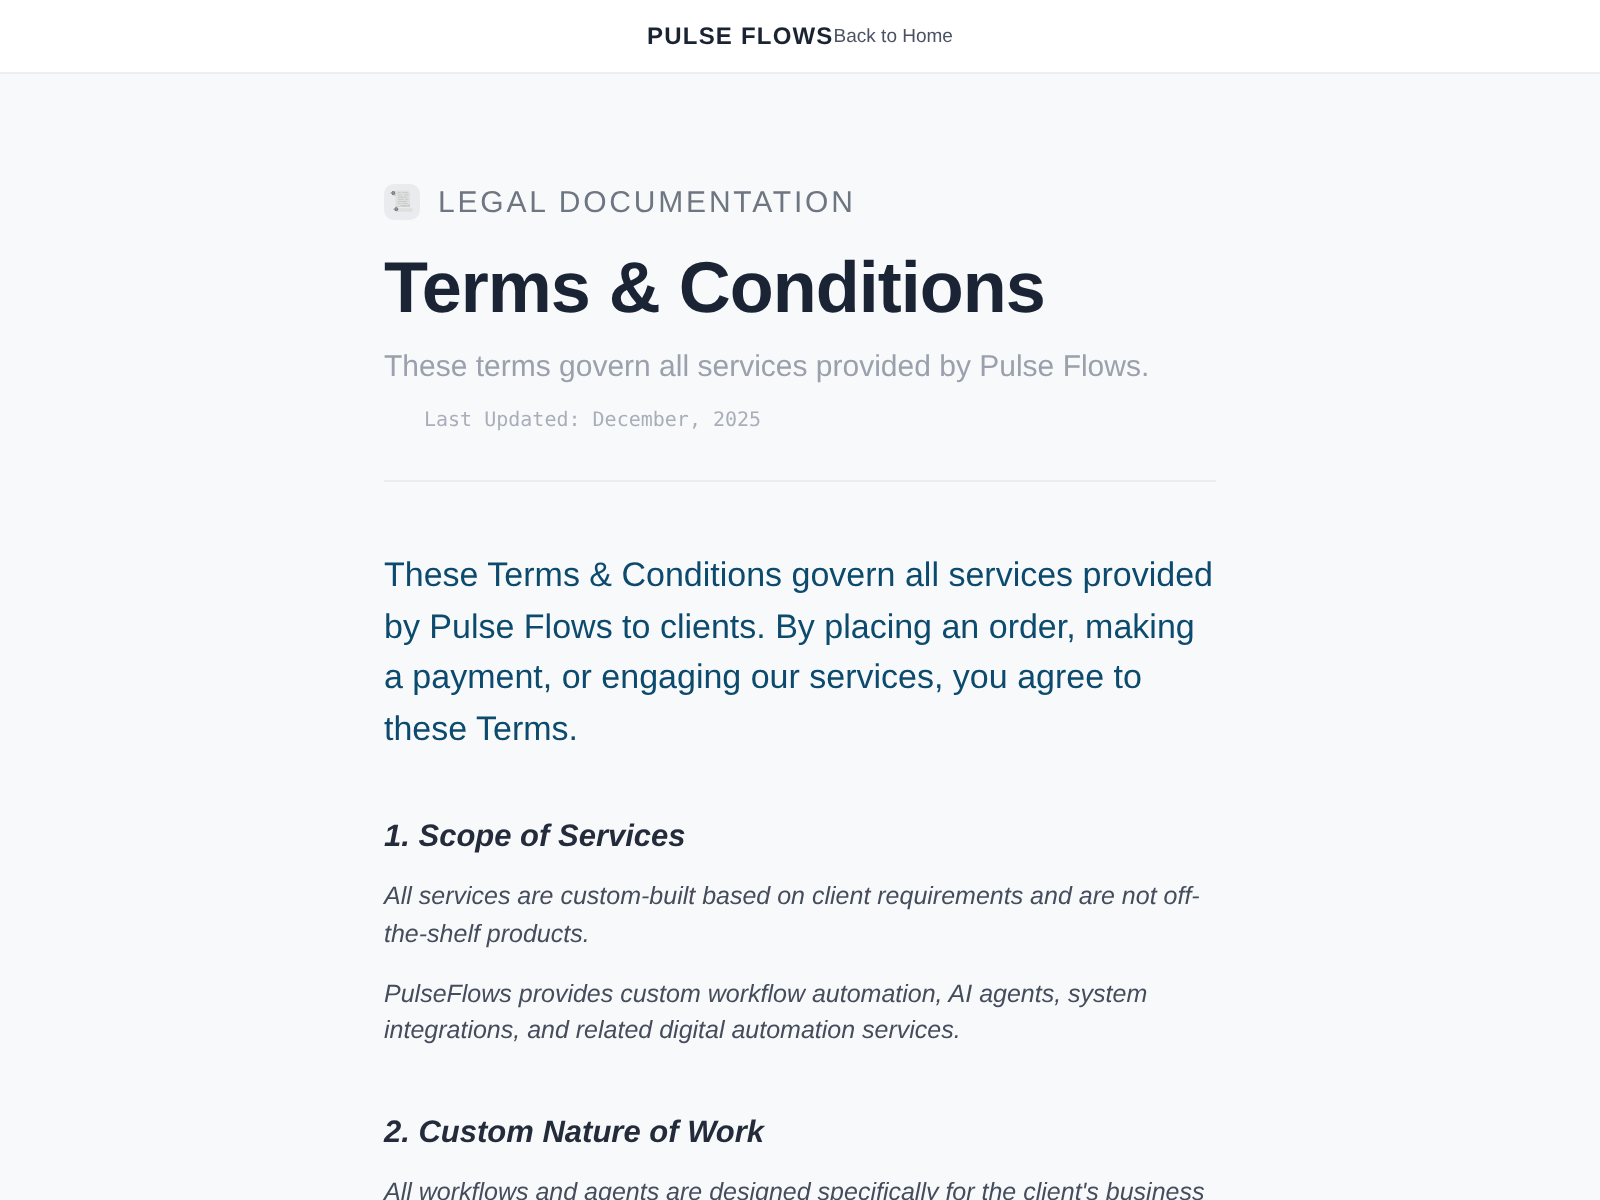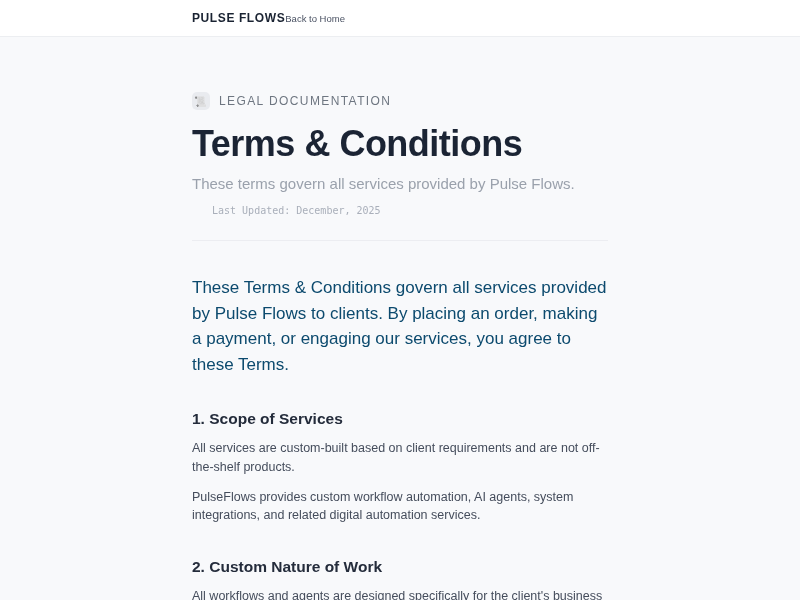--- a/index.html
+++ b/index.html
@@ -15,21 +15,21 @@
     background: #ffffff;
     border-bottom: 1px solid #eceef1;
     display: flex;
     align-items: center;
   }
   .header-inner {
     width: 416px;
     margin: 0 auto;
     display: flex;
     align-items: center;
-    justify-content: flex-start;
+    justify-content: center;
   }
   .logo {
     font-size: 12px;
     font-weight: 700;
     letter-spacing: 0.6px;
     color: #1a2332;
   }
   .back-link {
     font-size: 9.5px;
     color: #4a5263;
@@ -57,21 +57,21 @@
     align-items: center;
     justify-content: center;
   }
   .badge-icon-box span {
     font-size: 10px;
     filter: grayscale(1);
     opacity: 0.75;
     font-family: "DejaVu Sans", sans-serif;
   }
   .badge-label {
-    font-size: 12px;
+    font-size: 15px;
     font-weight: 500;
     letter-spacing: 1.4px;
     color: #6e7681;
   }
   
   .page-title {
     margin-top: 13px;
     font-size: 36px;
     font-weight: 700;
     letter-spacing: -0.5px;
@@ -94,21 +94,21 @@
     height: 1px;
     background: #ecedf1;
   }
   
   .intro {
     margin-top: 34px;
     font-size: 17px;
     line-height: 1.5;
     color: #0c4a6e;
   }
-  .section { margin-top: 33px; }
+  .section { margin-top: 33px; font-style: italic; }
   .section-heading {
     font-size: 15.5px;
     font-weight: 600;
     color: #242c3b;
   }
   .section p {
     margin-top: 11px;
     font-size: 12.5px;
     line-height: 1.5;
     color: #454d5c;

